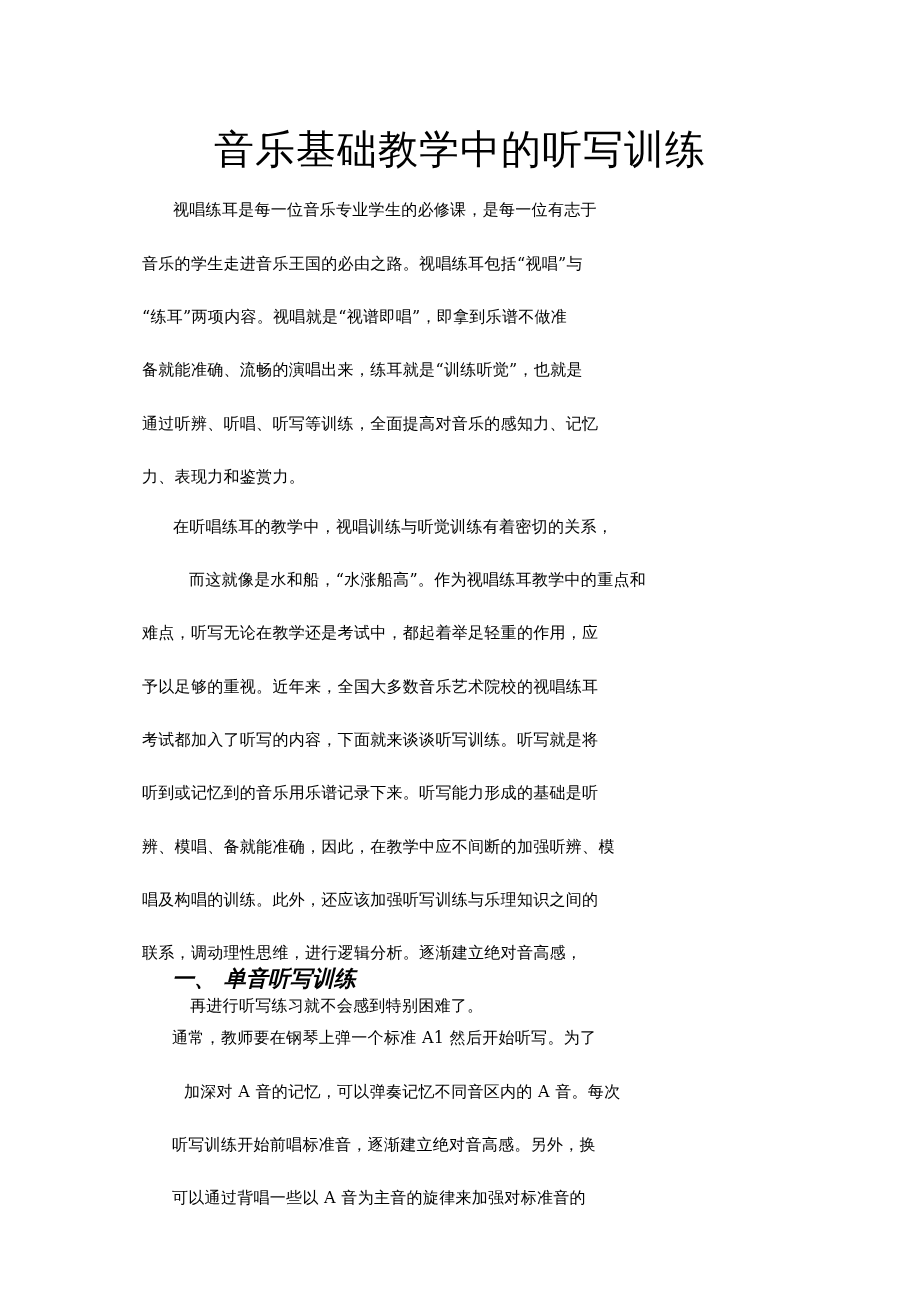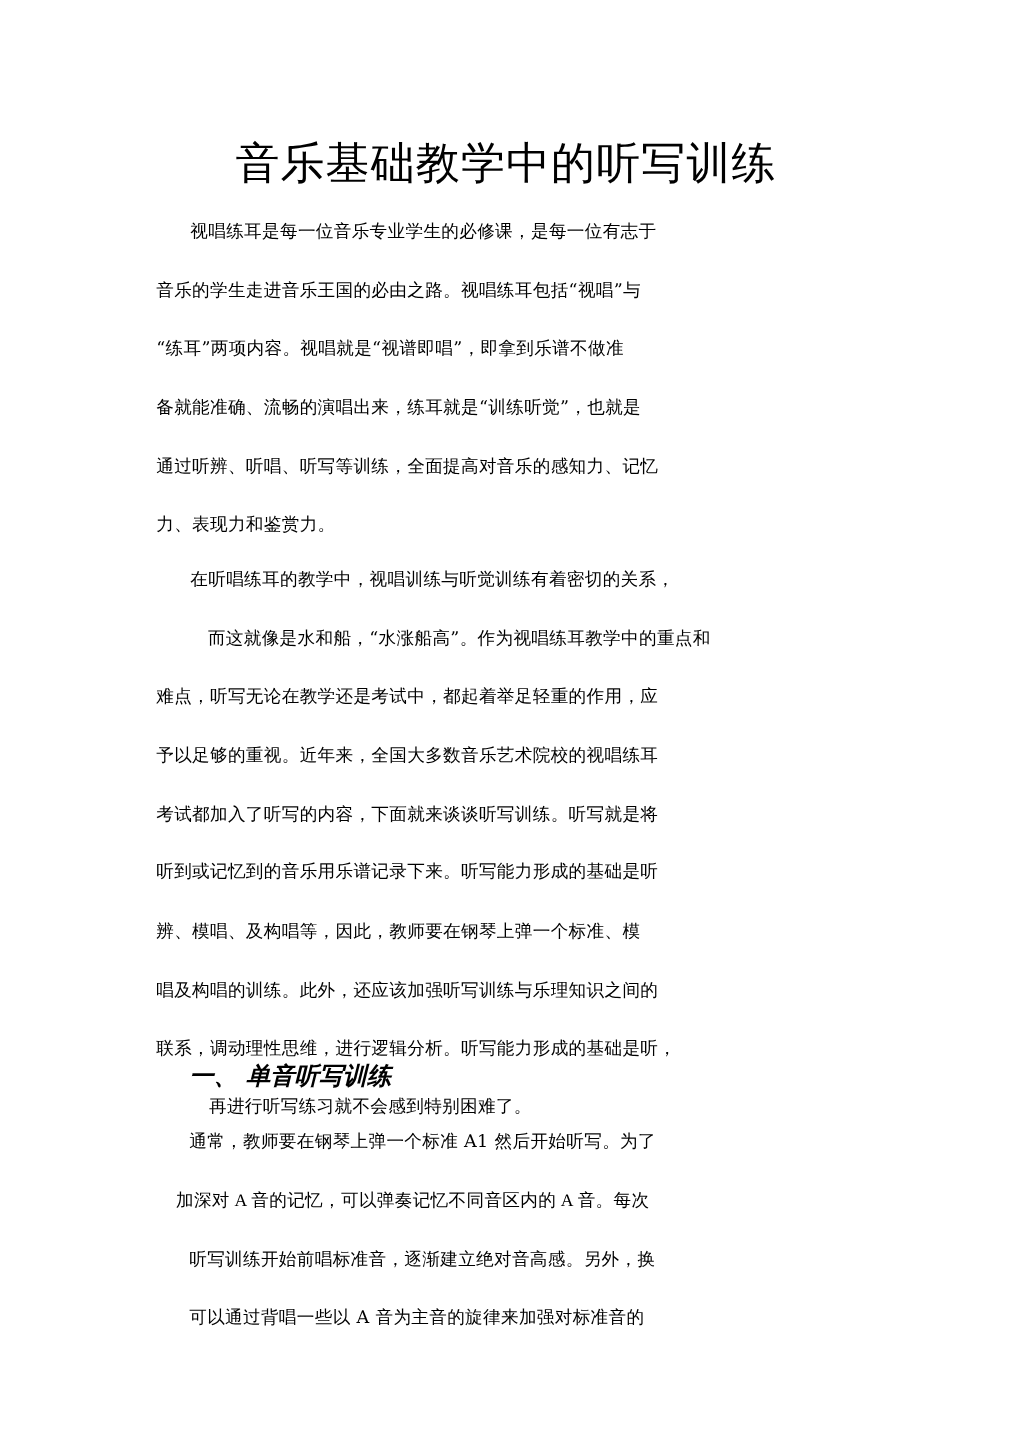--- a/index.html
+++ b/index.html
@@ -34,28 +34,28 @@
     <div class="line" style="left:142px; top:409px;">通过听辨、听唱、听写等训练，全面提高对音乐的感知力、记忆</div>
     <div class="line" style="left:142px; top:462px;">力、表现力和鉴赏力。</div>
   </div>
 
   <div>
     <div class="line" style="left:173px; top:512px;">在听唱练耳的教学中，视唱训练与听觉训练有着密切的关系，</div>
     <div class="line" style="left:142px; top:565px;margin-left:47px;">而这就像是水和船，“水涨船高”。作为视唱练耳教学中的重点和</div>
     <div class="line" style="left:142px; top:618px;">难点，听写无论在教学还是考试中，都起着举足轻重的作用，应</div>
     <div class="line" style="left:142px; top:672px;">予以足够的重视。近年来，全国大多数音乐艺术院校的视唱练耳</div>
     <div class="line" style="left:142px; top:725px;">考试都加入了听写的内容，下面就来谈谈听写训练。听写就是将</div>
-    <div class="line" style="left:142px; top:778px;font-family:Liberation Serif, serif;">听到或记忆到的音乐用乐谱记录下来。听写能力形成的基础是听</div>
-    <div class="line" style="left:142px; top:832px;">辨、模唱、及构唱等，因此，教师要在钢琴上弹一个标准、模</div>
+    <div class="line" style="left:142px; top:778px;">听到或记忆到的音乐用乐谱记录下来。听写能力形成的基础是听</div>
+    <div class="line" style="left:142px; top:832px;">辨、模唱、备就能准确，因此，在教学中应不间断的加强听辨、模</div>
     <div class="line" style="left:142px; top:885px;">唱及构唱的训练。此外，还应该加强听写训练与乐理知识之间的</div>
-    <div class="line" style="left:142px; top:938px;">联系，调动理性思维，进行逻辑分析。听写能力形成的基础是听，</div>
+    <div class="line" style="left:142px; top:938px;">联系，调动理性思维，进行逻辑分析。逐渐建立绝对音高感，</div>
     <div class="line" style="left:142px; top:991px;margin-left:48px;">再进行听写练习就不会感到特别困难了。</div>
   </div>
 
   <div class="heading" style="left:172px; top:964px;font-style:italic;">一、 单音听写训练</div>
 
   <div>
     <div class="line" style="left:172px; top:1023px;">通常，教师要在钢琴上弹一个标准 A1 然后开始听写。为了</div>
-    <div class="line" style="left:160px; top:1077px;font-family:Liberation Serif, serif;">加深对 A 音的记忆，可以弹奏记忆不同音区内的 A 音。每次</div>
+    <div class="line" style="left:184px; top:1077px;">加深对 A 音的记忆，可以弹奏记忆不同音区内的 A 音。每次</div>
     <div class="line" style="left:172px; top:1130px;">听写训练开始前唱标准音，逐渐建立绝对音高感。另外，换</div>
     <div class="line" style="left:172px; top:1183px;">可以通过背唱一些以 A 音为主音的旋律来加强对标准音的</div>
   </div>
 </div>
 
 </body></html>

